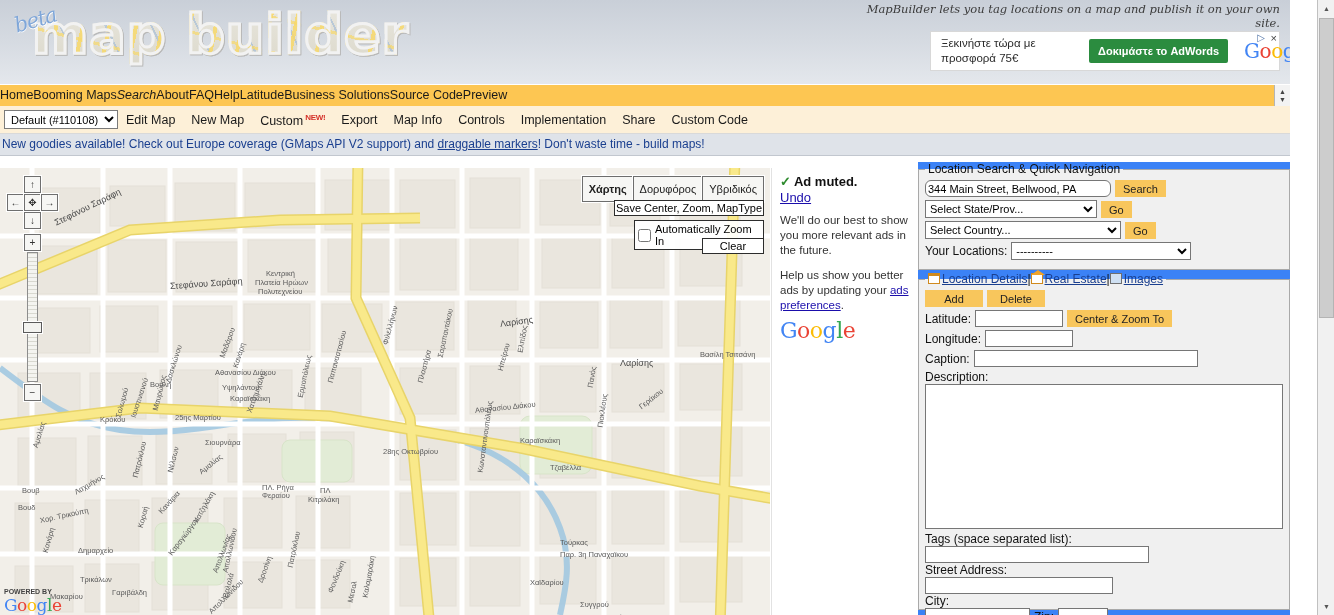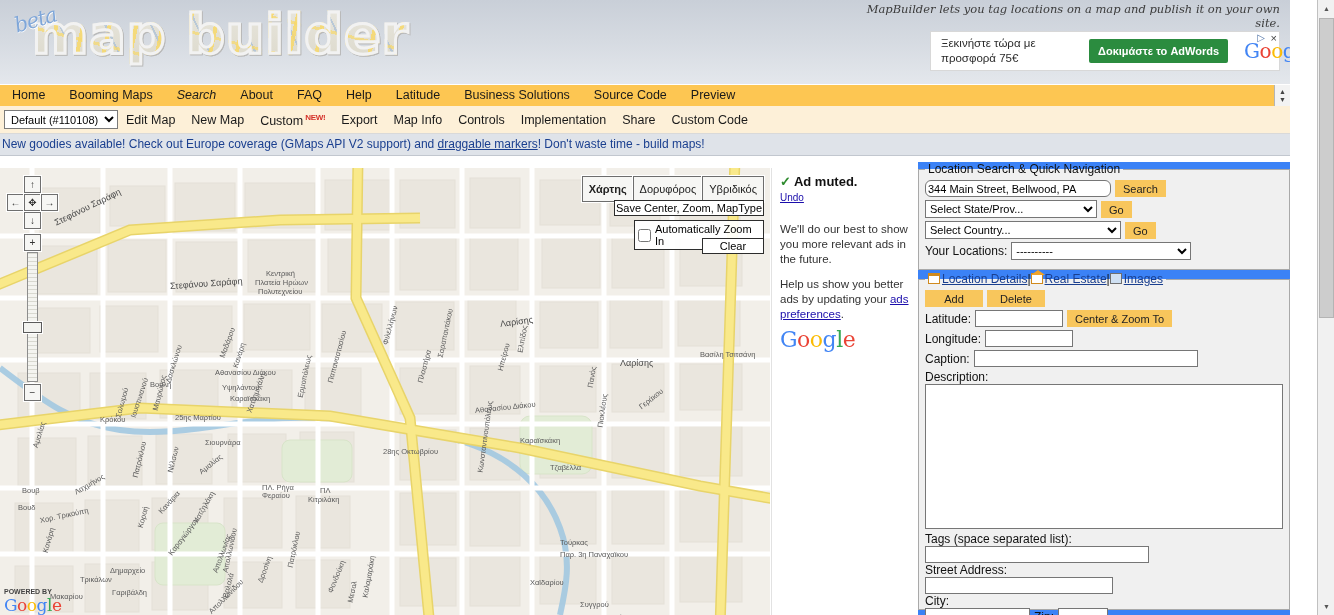--- a/index.html
+++ b/index.html
@@ -99,21 +99,21 @@
   }
 
   
   #navbar {
     position: absolute; left: 0; top: 84px; width: 1290px; height: 22px;
     background: #fcc košík; background: #fdc652;
     border-top: 1px solid #fff;
     display: flex; align-items: center;
   }
   #navbar .nav-item {
-    padding: 0 12px; font-size: 12.5px; color: #1a1a1a; cursor: pointer;
+    padding: 0 0; font-size: 12.5px; color: #1a1a1a; cursor: pointer;
     line-height: 21px; white-space: nowrap;
   }
   #navbar .nav-item.cur { font-style: italic; }
   #nav-scroll {
     position: absolute; right: 0; top: 0; width: 16px; height: 22px;
     background: #f3f3f3; border-left: 1px solid #b5b5b5;
     display: flex; flex-direction: column; align-items: center; justify-content: center;
     cursor: pointer;
   }
   #nav-scroll .arw { font-size: 7px; line-height: 8px; color: #444; }
@@ -224,21 +224,21 @@
 
   
   #admute {
     position: absolute; left: 771px; top: 168px; width: 146px; height: 447px;
     background: #fff; border-left: 1px solid #e2e2e2;
     padding: 6px 8px; font-size: 11.5px; color: #333; line-height: 15px;
   }
   #admute h4 { margin: 0 0 1px 0; font-size: 13px; font-weight: bold; color: #111; }
   #admute .check { color: #2e8b2e; font-weight: bold; margin-right: 3px; }
   #admute a { color: #1a0dab; }
-  #admute-undo { font-size: 10px; display: inline-block; margin-bottom: 17px; }
+  #admute-undo { font-size: 13px; display: inline-block; margin-bottom: 8px; }
   #admute p { margin: 0 0 10px 0; }
   #admute-g { font-family: "DejaVu Serif", serif; font-size: 22px; letter-spacing: -.5px; margin-top: 2px; }
 
   
   #rpanel {
     position: absolute; left: 918px; top: 162px; width: 372px; height: 453px;
     background: #3b82f6;
   }
   fieldset.box {
     border: 1px solid #a9a9a9; margin: 0 0 2px 0; padding: 4px 6px 6px 6px;
@@ -487,21 +487,21 @@
           <div class="mlabel" style="left: 383px; top: 279px; transform: rotate(0deg); transform-origin: left center;">28ης Οκτωβρίου</div>
           <div class="mlabel" style="left: 700px; top: 182px; transform: rotate(0deg); transform-origin: left center;">Βασίλη Τσιτσάνη</div>
           <div class="mlabel" style="left: 150px; top: 212px; transform: rotate(0deg); transform-origin: left center;">Βουλή</div>
           <div class="mlabel" style="left: 100px; top: 247px; transform: rotate(0deg); transform-origin: left center;">Κρόκου</div>
           <div class="mlabel" style="left: 175px; top: 245px; transform: rotate(0deg); transform-origin: left center;">25ης Μαρτίου</div>
           <div class="mlabel" style="left: 205px; top: 270px; transform: rotate(0deg); transform-origin: left center;">Σιουρνάρα</div>
           <div class="mlabel" style="left: 262px; top: 315px; transform: rotate(0deg); transform-origin: left center;">ΠΛ. Ρήγα</div>
           <div class="mlabel" style="left: 262px; top: 323px; transform: rotate(0deg); transform-origin: left center;">Φεραίου</div>
           <div class="mlabel" style="left: 320px; top: 318px; transform: rotate(0deg); transform-origin: left center;">ΠΛ</div>
           <div class="mlabel" style="left: 308px; top: 327px; transform: rotate(0deg); transform-origin: left center;">Κιτριλάκη</div>
-          <div class="mlabel" style="left: 78px; top: 398px; transform: rotate(0deg); transform-origin: left center; margin-left: 32px;">Δημαρχείο</div>
+          <div class="mlabel" style="left: 78px; top: 378px; transform: rotate(0deg); transform-origin: left center;">Δημαρχείο</div>
           <div class="mlabel" style="left: 80px; top: 407px; transform: rotate(0deg); transform-origin: left center;">Τρικάλων</div>
           <div class="mlabel" style="left: 112px; top: 420px; transform: rotate(0deg); transform-origin: left center;">Γαριβάλδη</div>
           <div class="mlabel" style="left: 50px; top: 424px; transform: rotate(0deg); transform-origin: left center;">Μακαρίου</div>
           <div class="mlabel" style="left: 222px; top: 215px; transform: rotate(0deg); transform-origin: left center;">Υψηλάντου</div>
           <div class="mlabel" style="left: 230px; top: 226px; transform: rotate(0deg); transform-origin: left center;">Καραϊσκάκη</div>
           <div class="mlabel" style="left: 475px; top: 238px; transform: rotate(-6deg); transform-origin: left center;">Αθανασίου Διάκου</div>
           <div class="mlabel" style="left: 520px; top: 268px; transform: rotate(0deg); transform-origin: left center;">Καραϊσκάκη</div>
           <div class="mlabel" style="left: 550px; top: 295px; transform: rotate(0deg); transform-origin: left center;">Τζαβέλλα</div>
           <div class="mlabel" style="left: 385px; top: 172px; transform: rotate(-75deg); transform-origin: left center;">Φιλελλήνων</div>
           <div class="mlabel" style="left: 640px; top: 235px; transform: rotate(-38deg); transform-origin: left center;">Γεράκου</div>

